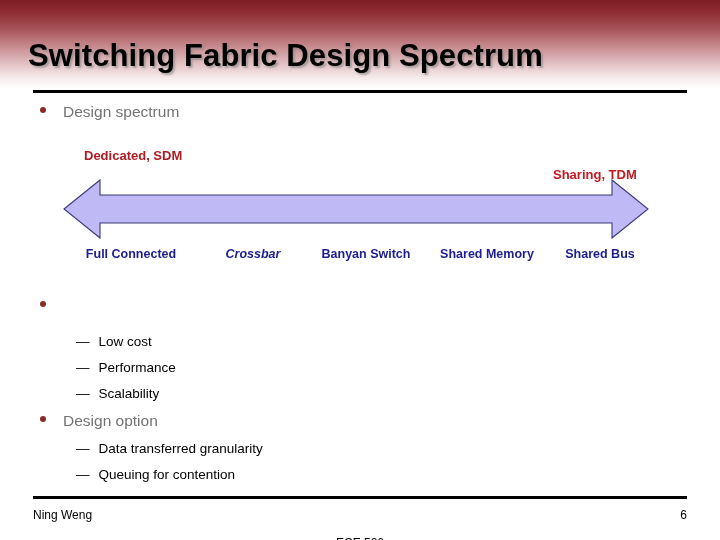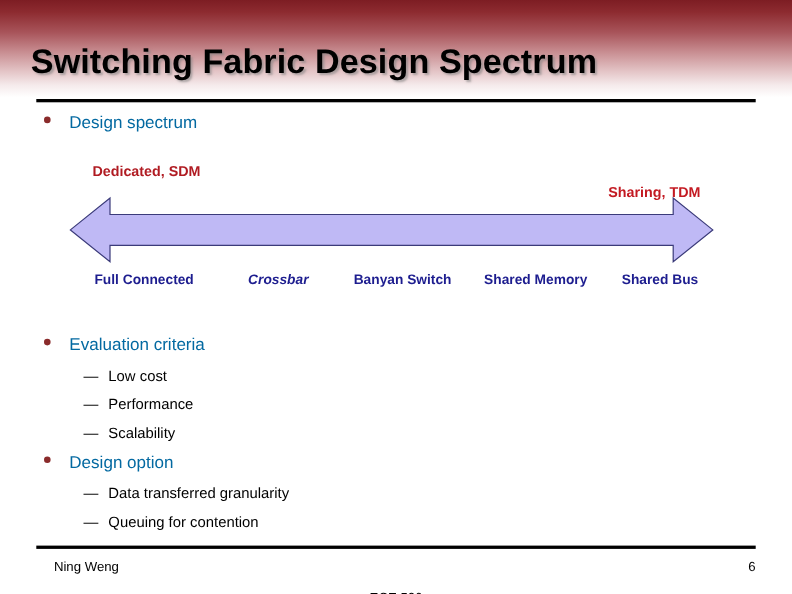--- a/index.html
+++ b/index.html
@@ -75,21 +75,21 @@
     height: 3px;
     background: #000000;
   }
 
   
   .bullet-l1 {
     position: absolute;
     display: flex;
     align-items: baseline;
     font-size: 15.5px;
-    color: #0369a1;
+    color: #737373;
     white-space: nowrap;
   }
   .bullet-l1 .dot {
     width: 6px;
     height: 6px;
     border-radius: 50%;
     background: #8a2b2b;
     display: inline-block;
     margin-right: 17px;
     position: relative;
@@ -172,21 +172,21 @@
   
   .footer {
     position: absolute;
     left: 33px;
     top: 508px;
     width: 654px;
     height: 20px;
     font-size: 12px;
     color: #000000;
   }
-  .footer-left   { position: absolute; left: 16px;  top: 0; white-space: nowrap; text-align: center; }
+  .footer-left   { position: absolute; left: 0;  top: 0; white-space: nowrap; text-align: center; }
   .footer-center { position: absolute; left: 50%; top: 0; transform: translateX(-50%); white-space: nowrap; margin-top: 28px; }
   .footer-right  { position: absolute; right: 0; top: 0; white-space: nowrap; }
 </style>
 </head>
 <body>
 
 <div class="slide">
 
   <div class="title-band"></div>
   <div class="slide-title">Switching Fabric Design Spectrum</div>
@@ -214,21 +214,20 @@
       <div class="tick-label" style="left:131px;">Full Connected</div>
       <div class="tick-label" style="left:253px;font-style:italic;">Crossbar</div>
       <div class="tick-label" style="left:366px;">Banyan Switch</div>
       <div class="tick-label" style="left:487px;">Shared Memory</div>
       <div class="tick-label" style="left:600px;">Shared Bus</div>
     </div>
   </div>
 
   <div class="bullet-l1" style="left:40px; top:305px;">
     <span class="dot"></span>
-    <span>Evaluation criteria</span>
   </div>
 
   <div class="bullet-l2" style="left:76px; top:334px;">
     <span class="dash">—</span>
     <span>Low cost</span>
   </div>
 
   <div class="bullet-l2" style="left:76px; top:360px;">
     <span class="dash">—</span>
     <span>Performance</span>

